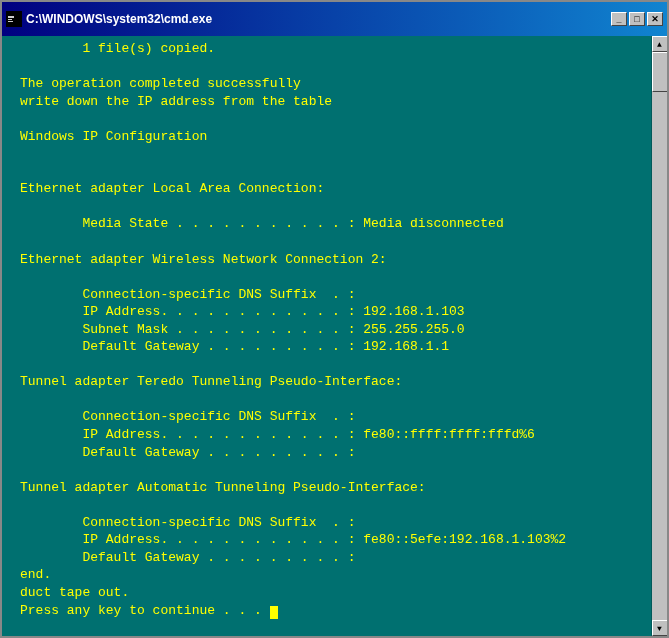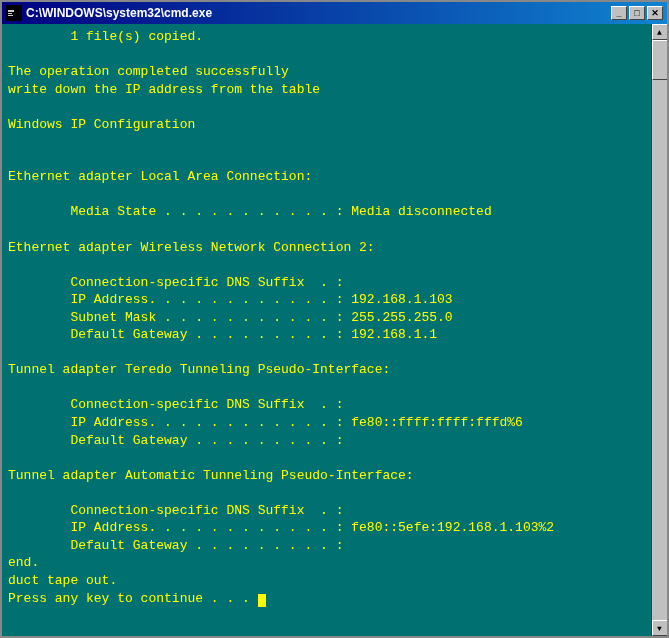--- a/index.html
+++ b/index.html
@@ -15,21 +15,21 @@
     .window {
       width: 669px;
       height: 638px;
       display: flex;
       flex-direction: column;
       border: 2px solid #888;
     }
 
     .title-bar {
       background: linear-gradient(to right, #000080, #1084d0);
-      height: 22px;
+      height: 34px;
       display: flex;
       align-items: center;
       justify-content: space-between;
       padding: 0 4px;
       flex-shrink: 0;
     }
 
     .title-bar-left {
       display: flex;
       align-items: center;
@@ -79,21 +79,21 @@
     .content-area {
       background: #007070;
       flex: 1;
       display: flex;
       overflow: hidden;
     }
 
     .terminal-content {
       flex: 1;
       color: #ffff00;
-      padding: 4px 6px;
+      padding: 4px 18px;
       font-family: 'Courier New', Courier, monospace;
       font-size: 13px;
       line-height: 1.35;
       white-space: pre;
       overflow-y: auto;
     }
 
     .scrollbar {
       width: 16px;
       background: #007070;

